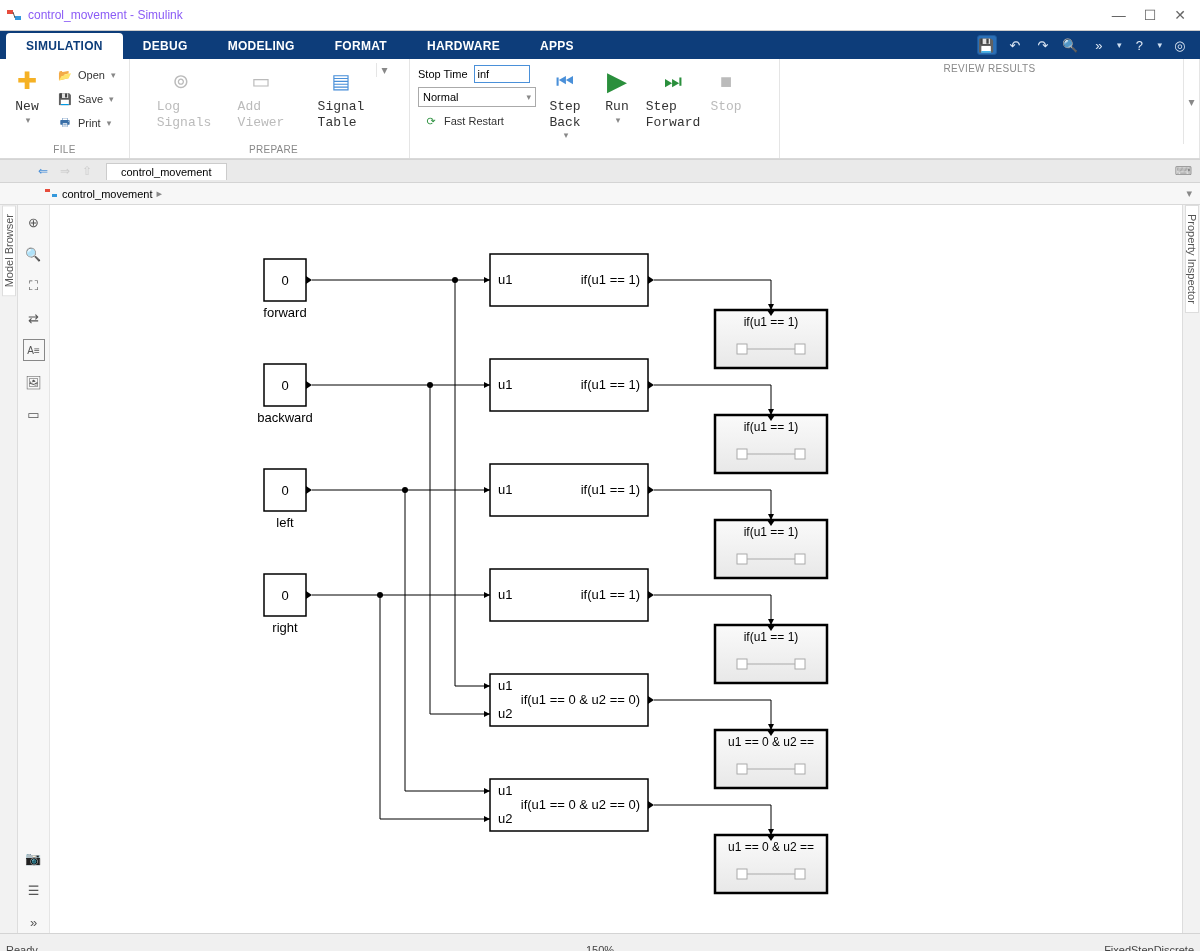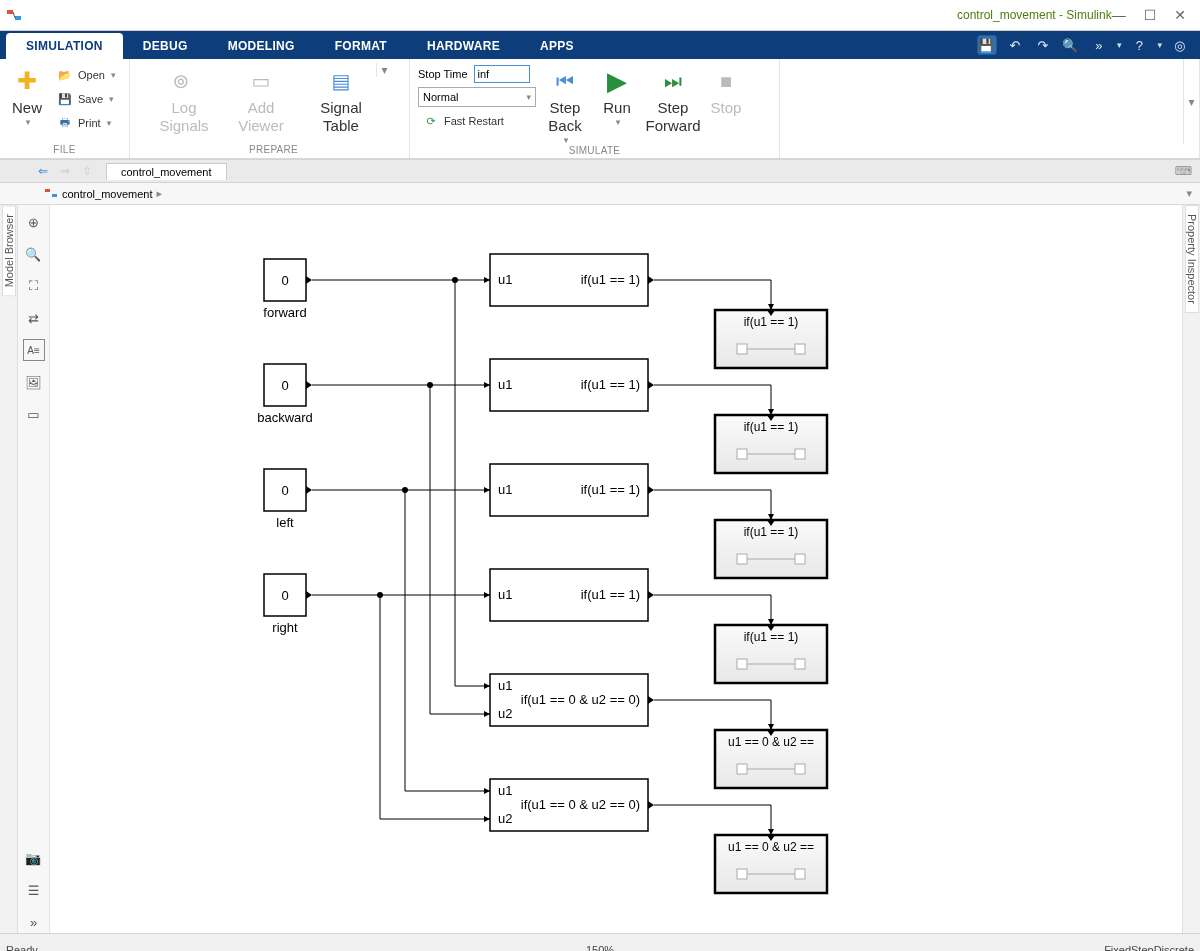--- a/index.html
+++ b/index.html
@@ -1,40 +1,40 @@
 <!DOCTYPE html>
 <html><head>
 <meta charset="utf-8">
 <style>
 * { box-sizing: border-box; margin: 0; padding: 0; font-family: "Segoe UI", Arial, sans-serif; }
 body { width: 1200px; height: 951px; background: #f0f0f0; overflow: hidden; font-size: 12px; }
 
 
 .titlebar { height: 31px; background: #fff; display: flex; align-items: center; padding: 0 6px; border-bottom: 1px solid #ccc; }
 .titlebar .app-icon { width: 16px; height: 16px; margin-right: 6px; }
-.titlebar .title { color: #4d7c0f; font-size: 12px; flex: 1; text-align: right; }
+.titlebar .title { color: #8b5cf6; font-size: 12px; flex: 1; }
 .win-controls { display: flex; gap: 18px; padding-right: 8px; color: #666; font-size: 14px; }
 .win-controls span { cursor: pointer; }
 
 
 .tabstrip { height: 28px; background: #0d3d7a; display: flex; align-items: flex-end; padding-left: 6px; }
 .tabstrip .tab { color: #fff; font-size: 12px; font-weight: 600; padding: 6px 20px; cursor: pointer; letter-spacing: .3px; }
 .tabstrip .tab.active { background: #fff; color: #0d3d7a; border-radius: 4px 4px 0 0; }
 .tabstrip .right-tools { margin-left: auto; display: flex; align-items: center; gap: 8px; padding: 0 10px 4px 0; }
 .quick-btn { width: 20px; height: 20px; display: inline-flex; align-items: center; justify-content: center; color: #dfe9f5; font-size: 13px; cursor: pointer; border-radius: 3px; }
 .save-quick { background: #2a6fb7; color: #fff; border: 1px solid #1e5a9c; }
 
 
 .ribbon { height: 100px; background: #fff; border-bottom: 1px solid #d9d9d9; display: flex; }
 .ribbon-group { border-right: 1px solid #e5e5e5; padding: 4px 8px 0 8px; display: flex; flex-direction: column; position: relative; }
 .ribbon-group .group-body { flex: 1; display: flex; align-items: flex-start; gap: 6px; }
 .group-label { text-align: center; font-size: 10px; color: #888; padding-bottom: 2px; height: 14px; letter-spacing: .3px; }
 .big-btn { display: flex; flex-direction: column; align-items: center; width: 58px; cursor: pointer; padding-top: 4px; }
 .big-btn .bicon { width: 28px; height: 28px; display: flex; align-items: center; justify-content: center; font-size: 20px; }
-.big-btn .blabel { font-size: 15px; color: #333; text-align: center; line-height: 1.2; margin-top: 4px; }
+.big-btn .blabel { font-size: 13px; color: #333; line-height: 1.2; margin-top: 4px; font-family: Liberation Mono, monospace; }
 .big-btn.disabled .blabel, .big-btn.disabled .bicon { color: #bbb; }
 .small-row { display: flex; align-items: center; gap: 4px; font-size: 11px; color: #333; height: 24px; padding: 0 4px; cursor: pointer; }
 .small-row .sicon { width: 18px; height: 18px; display: inline-flex; align-items: center; justify-content: center; }
 .dropdown-arrow { color: #888; font-size: 9px; padding-left: 2px; }
 .prepare-more { width: 16px; border-left: 1px solid #e5e5e5; display: flex; align-items: center; justify-content: center; color: #888; cursor: pointer; }
 .stop-time-row { display: flex; align-items: center; gap: 6px; margin-bottom: 4px; }
 .stop-time-row input { width: 56px; height: 18px; border: 1px solid #4a90d9; font-size: 11px; padding: 0 3px; }
 .sim-mode { width: 118px; height: 20px; border: 1px solid #aaa; font-size: 11px; padding: 0 4px; background: #fff; display: flex; align-items: center; justify-content: space-between; }
 
 
@@ -193,24 +193,24 @@
       <div class="big-btn" style="width:54px;">
           <span class="bicon" style="color:#2a8f3c;">⏭</span>
           <span class="blabel" style="white-space:pre;">Step
 Forward</span>
         </div>
       <div class="big-btn disabled" style="width:40px;">
           <span class="bicon">■</span>
           <span class="blabel">Stop</span>
         </div>
     </div>
-    <div class="group-label">SIMULATE</div>
   </div>
 
   <div class="ribbon-group" style="flex:1;">
+    <div class="group-label">REVIEW RESULTS</div>
     <div class="prepare-more" style="position:absolute;right:0;top:0;bottom:14px;">▾</div>
   </div>
 </div>
 
 <div class="canvas-chrome" style="padding-left:32px;">
   <span class="nav-arrow" style="color:#4a90d9;">⇐</span>
   <span class="nav-arrow" style="color:#ccc;">⇒</span>
   <span class="nav-arrow" style="color:#ccc;">⇧</span>
   <div class="doc-tab">control_movement</div>
   <span style="margin-left:auto;padding-right:8px;color:#888;">⌨</span>

